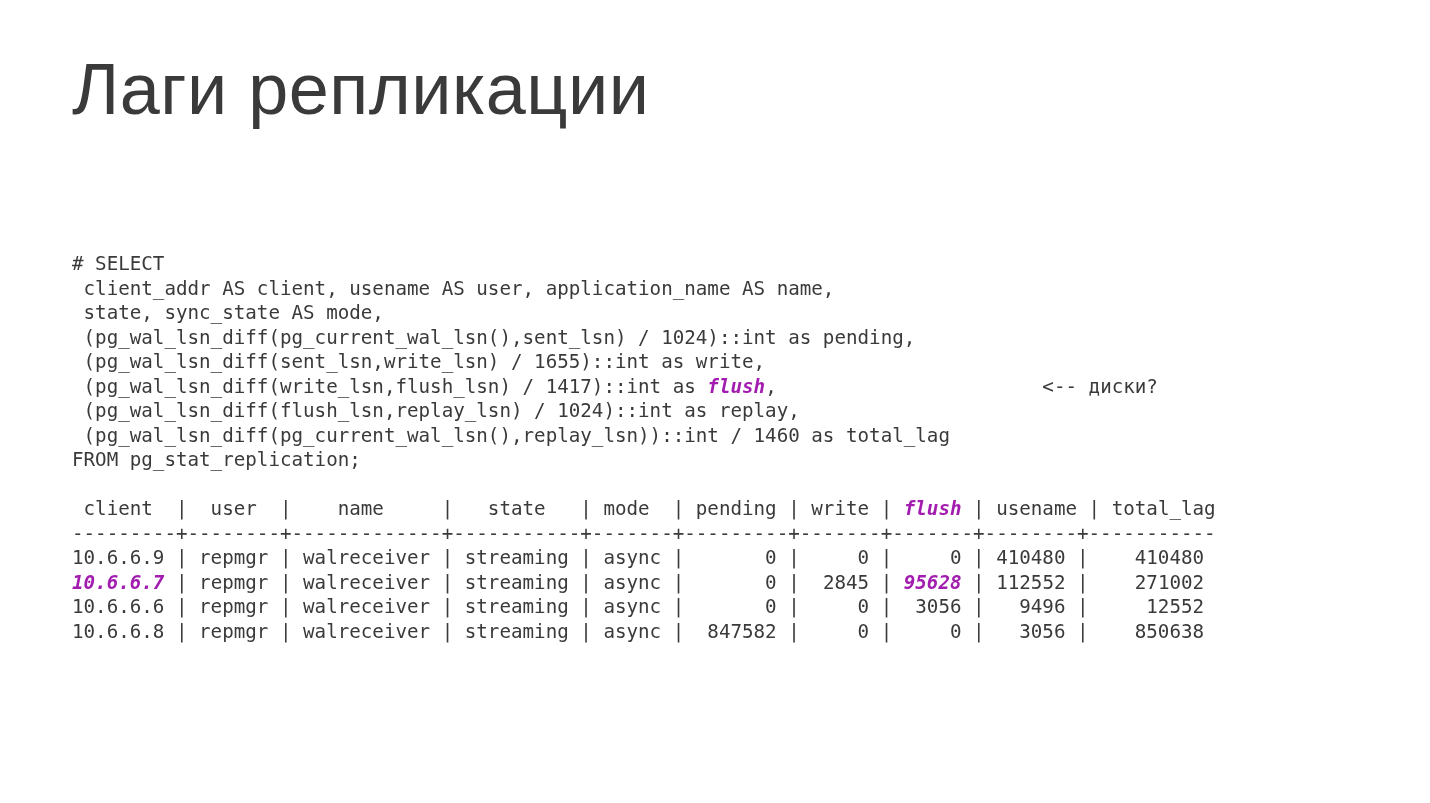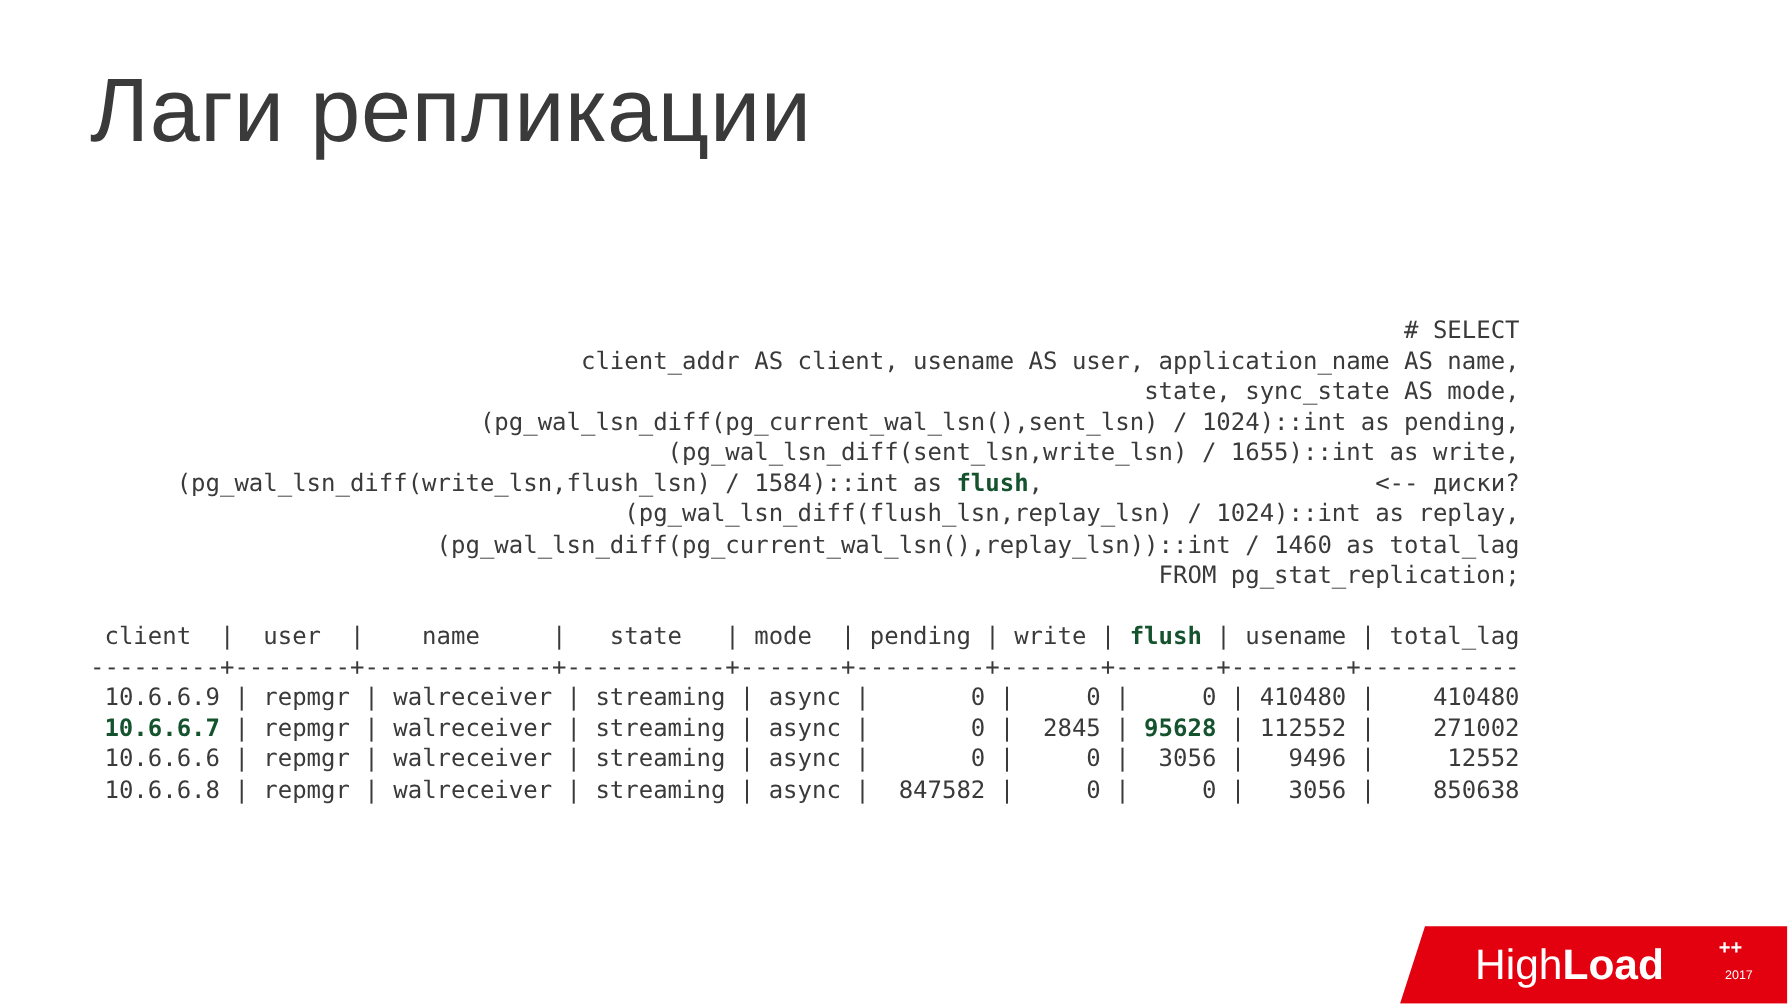--- a/index.html
+++ b/index.html
@@ -11,21 +11,20 @@
     font-family: Verdana, Geneva, sans-serif;
     color: #3b3b3b;
     overflow: hidden;
     position: relative;
   }
   .slide {
     position: relative;
     width: 100%;
     height: 100%;
     box-sizing: border-box;
-    text-align: right;
   }
   .title {
     position: absolute;
     left: 72px;
     top: 48px;
     font-size: 72px;
     font-weight: 400;
     color: #3a3a3a;
     letter-spacing: 0.5px;
   }
@@ -33,22 +32,23 @@
     position: absolute;
     left: 72px;
     top: 252px;
     font-family: "DejaVu Sans Mono", "Liberation Mono", Consolas, monospace;
     font-size: 19.2px;
     line-height: 24.5px;
     white-space: pre;
     color: #3a3a3a;
   }
   .hl {
-    color: #14532d;
+    color: #a21caf;
     font-weight: bold;
+    font-style: italic;
   }
   .logo {
     position: absolute;
     right: 0;
     bottom: 0;
     width: 320px;
     height: 70px;
   }
   .logo svg {
     display: block;
@@ -78,36 +78,26 @@
 
 <div class="slide">
 
   <div class="title">Лаги репликации</div>
 
   <div class="code"><span># SELECT</span>
 <span> client_addr AS client, usename AS user, application_name AS name,</span>
 <span> state, sync_state AS mode,</span>
 <span> (pg_wal_lsn_diff(pg_current_wal_lsn(),sent_lsn) / 1024)::int as pending,</span>
 <span> (pg_wal_lsn_diff(sent_lsn,write_lsn) / 1655)::int as write,</span>
-<span> (pg_wal_lsn_diff(write_lsn,flush_lsn) / 1584)::int as </span><span class="hl">flush</span><span>,                       &lt;-- диски?</span>
+<span> (pg_wal_lsn_diff(write_lsn,flush_lsn) / 1417)::int as </span><span class="hl">flush</span><span>,                       &lt;-- диски?</span>
 <span> (pg_wal_lsn_diff(flush_lsn,replay_lsn) / 1024)::int as replay,</span>
 <span> (pg_wal_lsn_diff(pg_current_wal_lsn(),replay_lsn))::int / 1460 as total_lag</span>
 <span>FROM pg_stat_replication;</span>
 
 <span> client  |  user  |    name     |   state   | mode  | pending | write | </span><span class="hl">flush</span><span> | usename | total_lag</span>
 <span>---------+--------+-------------+-----------+-------+---------+-------+-------+--------+-----------</span>
 <span>10.6.6.9 | repmgr | walreceiver | streaming | async |       0 |     0 |     0 | 410480 |    410480</span>
 <span class="hl">10.6.6.7</span><span> | repmgr | walreceiver | streaming | async |       0 |  2845 | </span><span class="hl">95628</span><span> | 112552 |    271002</span>
 <span>10.6.6.6 | repmgr | walreceiver | streaming | async |       0 |     0 |  3056 |   9496 |     12552</span>
 <span>10.6.6.8 | repmgr | walreceiver | streaming | async |  847582 |     0 |     0 |   3056 |    850638</span></div>
 
-  <div class="logo">
-    <svg width="320" height="70" viewBox="0 0 320 70">
-      <polygon points="30,8 320,8 320,70 10,70" fill="#e3000f"></polygon>
-      <text x="70" y="50" class="logo-text">
-        <tspan class="logo-thin">High</tspan><tspan class="logo-bold">Load</tspan>
-      </text>
-      <text x="265" y="30" class="logo-plus">++</text>
-      <text x="270" y="50" class="logo-year">2017</text>
-    </svg>
-  </div>
 
 </div>
 
 </body></html>

